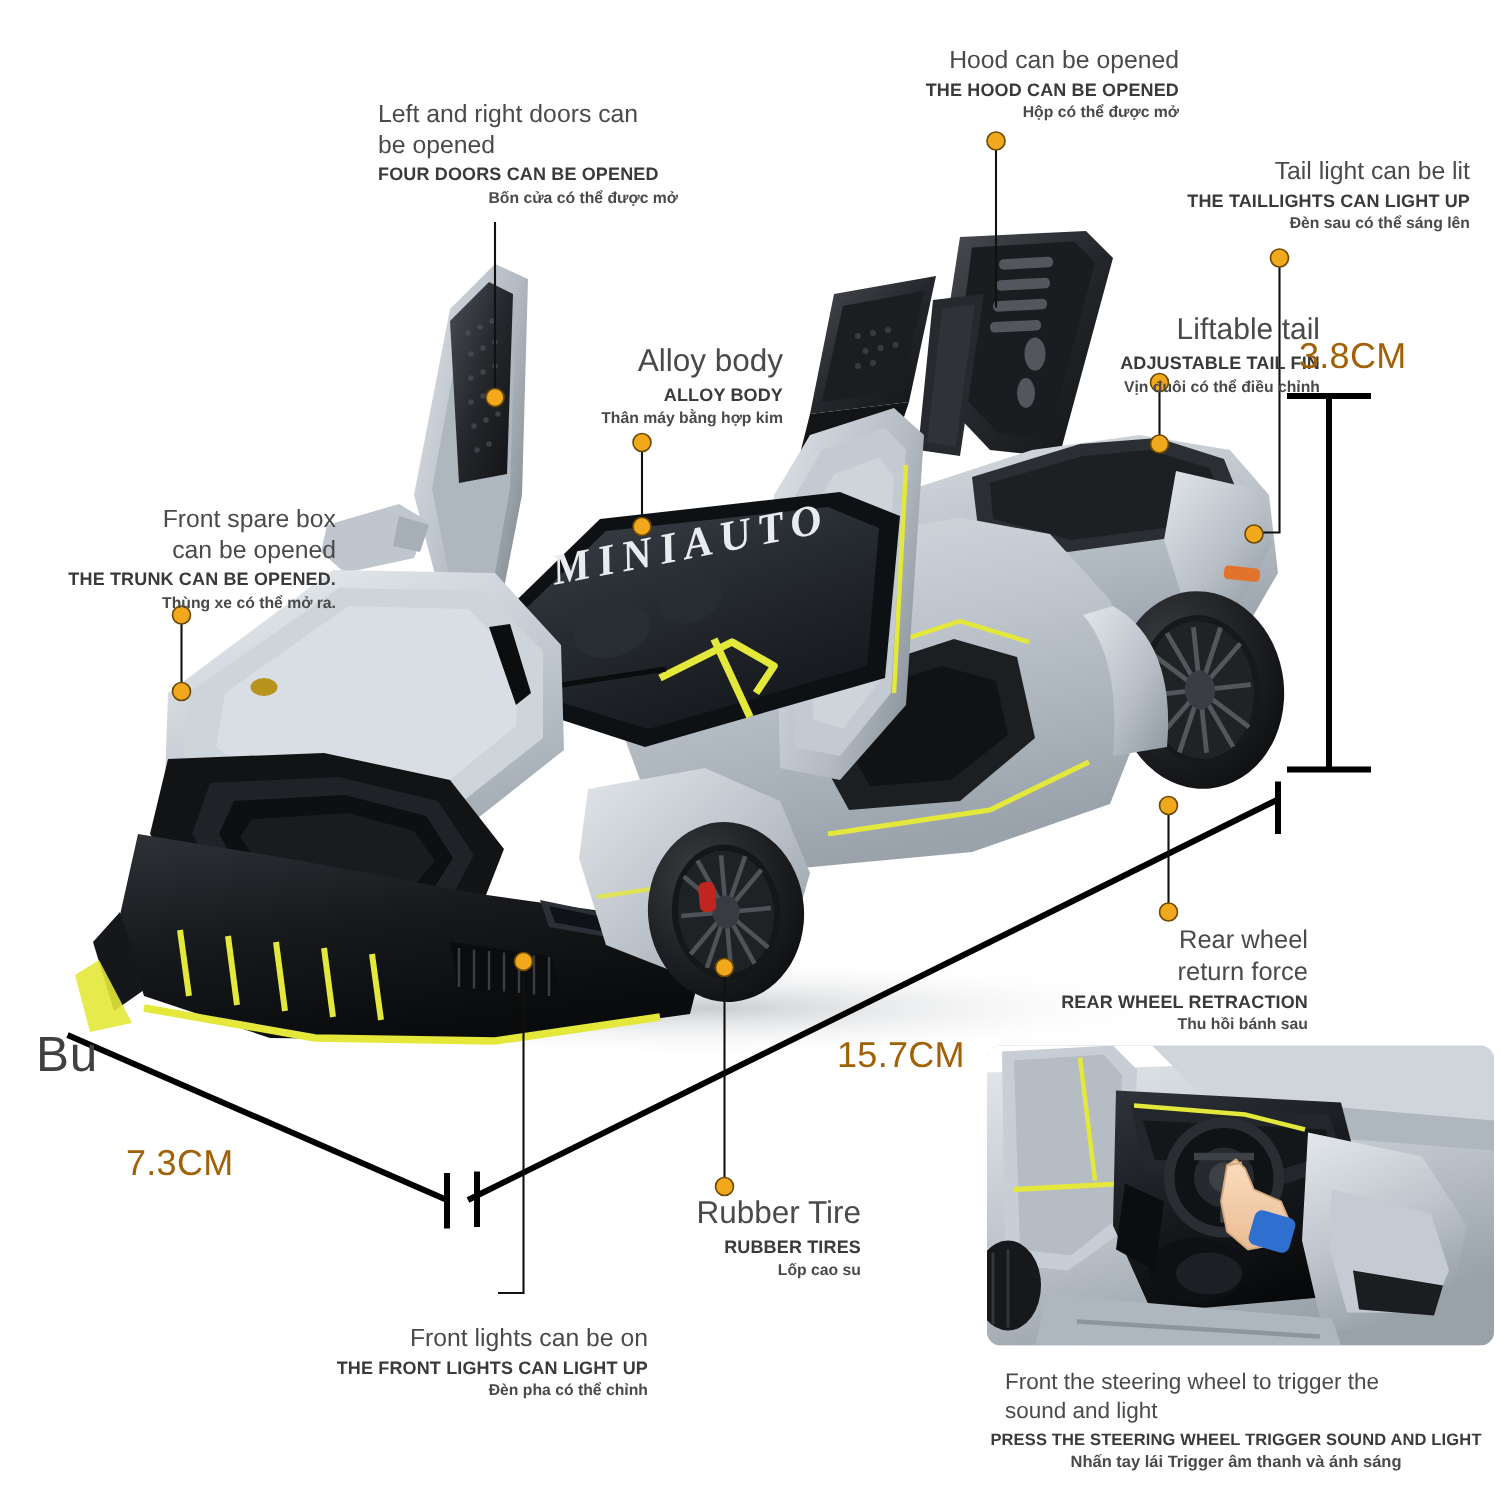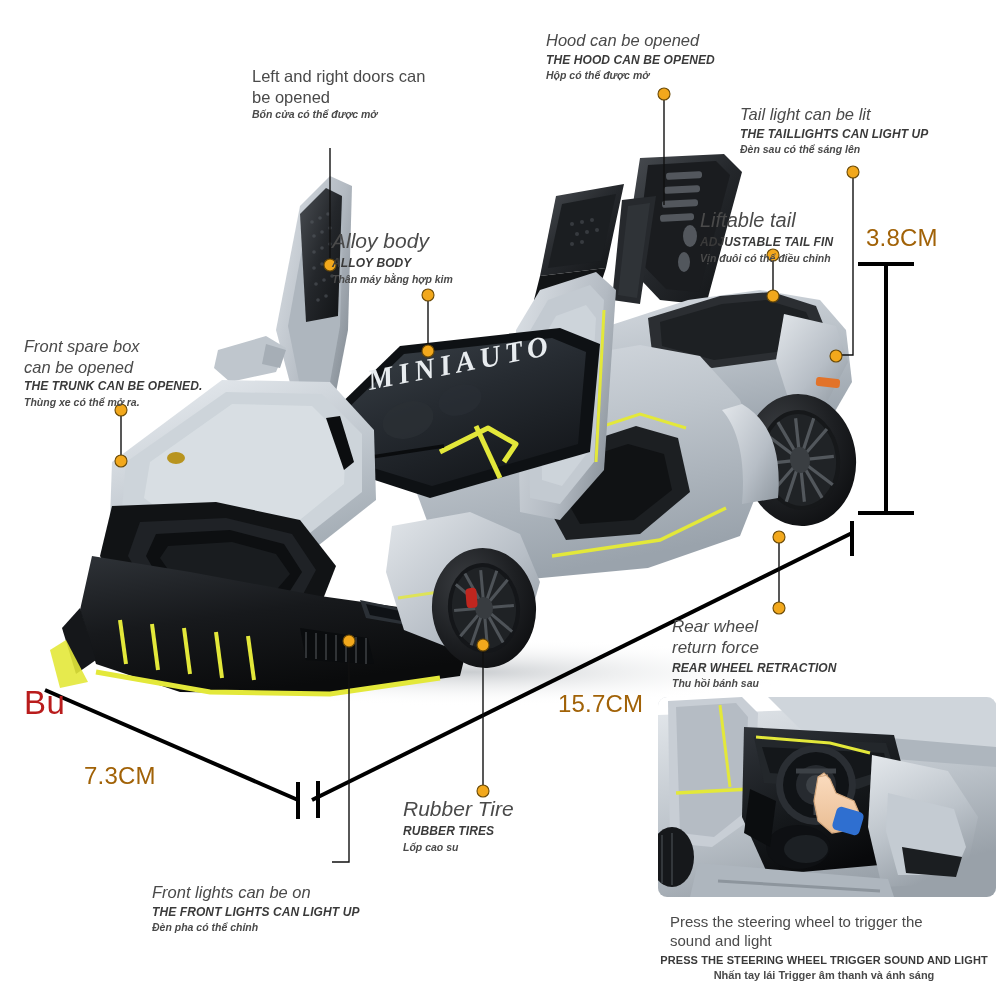--- a/index.html
+++ b/index.html
@@ -31,34 +31,34 @@
     margin-top:2px;
   }
   .c-vi{
     font-size:10.5px;
     color:#4a4a4a;
     font-weight:600;
     line-height:1.3;
     margin-top:1px;
   }
   .ta-left{text-align:left;}
-  .ta-center{text-align:left;font-style:italic;}
+  .ta-center{text-align:right;}
 
   
   .dim{
     position:absolute;
     font-size:24px;
     color:#a16207;
     font-weight:400;
     letter-spacing:.2px;
   }
   .bu-text{
     position:absolute;
     font-size:33px;
-    color:#b91c1c;
+    color:#404040;
     letter-spacing:.5px;
   }
 
   
   #inset{
     position:absolute;
     left:658px;top:697px;
     width:338px;height:200px;
     border-radius:9px;
     overflow:hidden;
@@ -398,20 +398,21 @@
 
     <g>
       <path class="leader" d="M349,644 L349,862 L332,862"></path>
       <circle class="dot" cx="349" cy="641" r="6"></circle>
     </g>
   </svg>
 
   <div class="callout ta-left" style="left:252px;top:66px;width:200px;">
     <div class="c-en">Left and right doors can
 be opened</div>
+    <div class="c-caps">FOUR DOORS CAN BE OPENED</div>
     <div class="c-vi ta-center">Bốn cửa có thể được mở</div>
   </div>
 
   <div class="callout ta-center" style="left:546px;top:30px;width:240px;">
     <div class="c-en">Hood can be opened</div>
     <div class="c-caps">THE HOOD CAN BE OPENED</div>
     <div class="c-vi">Hộp có thể được mở</div>
   </div>
 
   <div class="callout ta-center" style="left:740px;top:104px;width:240px;">
@@ -419,41 +420,41 @@
     <div class="c-caps">THE TAILLIGHTS CAN LIGHT UP</div>
     <div class="c-vi">Đèn sau có thể sáng lên</div>
   </div>
 
   <div class="callout ta-center" style="left:700px;top:208px;width:180px;">
     <div class="c-en" style="font-size:20px;">Liftable tail</div>
     <div class="c-caps">ADJUSTABLE TAIL FIN</div>
     <div class="c-vi">Vịn đuôi có thể điều chỉnh</div>
   </div>
 
-  <div class="callout ta-center" style="left:332px;top:228px;width:160px;">
+  <div class="callout ta-center" style="left:350px;top:228px;width:160px;padding-left:12px;">
     <div class="c-en" style="font-size:21px;">Alloy body</div>
     <div class="c-caps">ALLOY BODY</div>
     <div class="c-vi">Thân máy bằng hợp kim</div>
   </div>
 
   <div class="callout ta-center" style="left:24px;top:336px;width:200px;">
     <div class="c-en">Front spare box
 can be opened</div>
     <div class="c-caps">THE TRUNK CAN BE OPENED.</div>
     <div class="c-vi">Thùng xe có thể mở ra.</div>
   </div>
 
   <div class="callout ta-center" style="left:672px;top:616px;width:200px;">
     <div class="c-en" style="font-size:17px;">Rear wheel
 return force</div>
     <div class="c-caps">REAR WHEEL RETRACTION</div>
     <div class="c-vi">Thu hồi bánh sau</div>
   </div>
 
-  <div class="callout ta-center" style="left:403px;top:796px;width:160px;">
+  <div class="callout ta-center" style="left:414px;top:796px;width:160px;">
     <div class="c-en" style="font-size:21px;">Rubber Tire</div>
     <div class="c-caps">RUBBER TIRES</div>
     <div class="c-vi">Lốp cao su</div>
   </div>
 
   <div class="callout ta-center" style="left:152px;top:850px;width:280px;margin-top:32px;">
     <div class="c-en">Front lights can be on</div>
     <div class="c-caps">THE FRONT LIGHTS CAN LIGHT UP</div>
     <div class="c-vi">Đèn pha có thể chỉnh</div>
   </div>
@@ -527,19 +528,19 @@
       <ellipse cx="14" cy="160" rx="22" ry="30" fill="#16181b"></ellipse>
       <path d="M4,138 L4,186" stroke="#33373b" stroke-width="2"></path>
       <path d="M14,136 L14,188" stroke="#33373b" stroke-width="2"></path>
 
       <path d="M40,166 L230,182 L236,200 L32,200 Z" fill="#aeb6be"></path>
       <path d="M60,184 L222,194" stroke="#8d959d" stroke-width="3" fill="none"></path>
     </svg>
   </div>
 
   <div class="inset-cap">
-    <div class="c-en">Press the steering wheel to trigger the
+    <div class="c-en">Front the steering wheel to trigger the
 sound and light</div>
     <div class="c-caps">PRESS THE STEERING WHEEL TRIGGER SOUND AND LIGHT</div>
     <div class="c-vi">Nhấn tay lái Trigger âm thanh và ánh sáng</div>
   </div>
 
 </div>
 
 </body></html>

